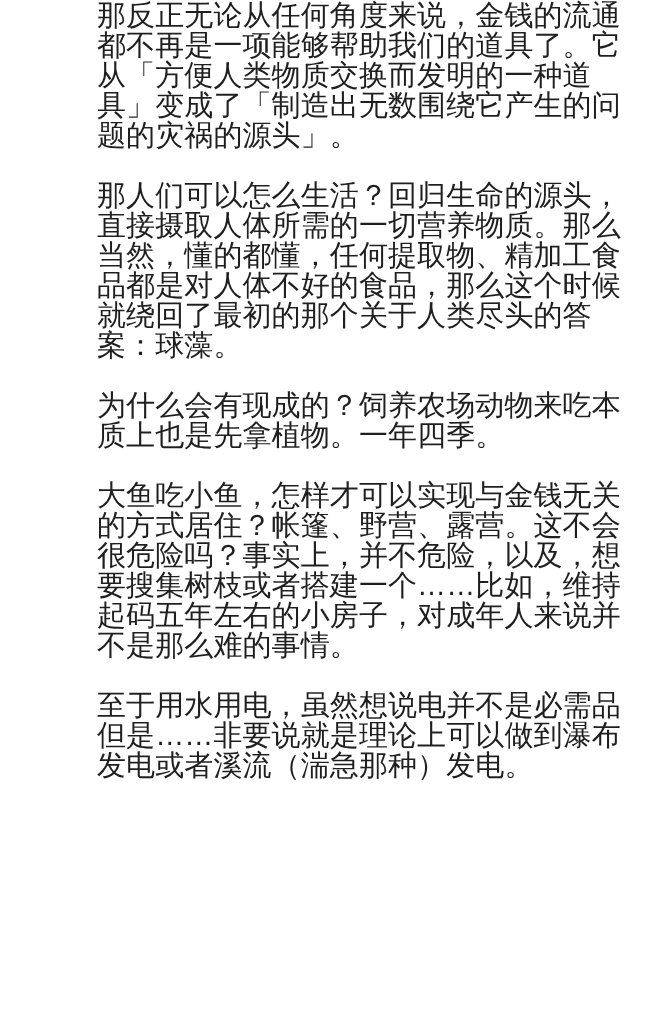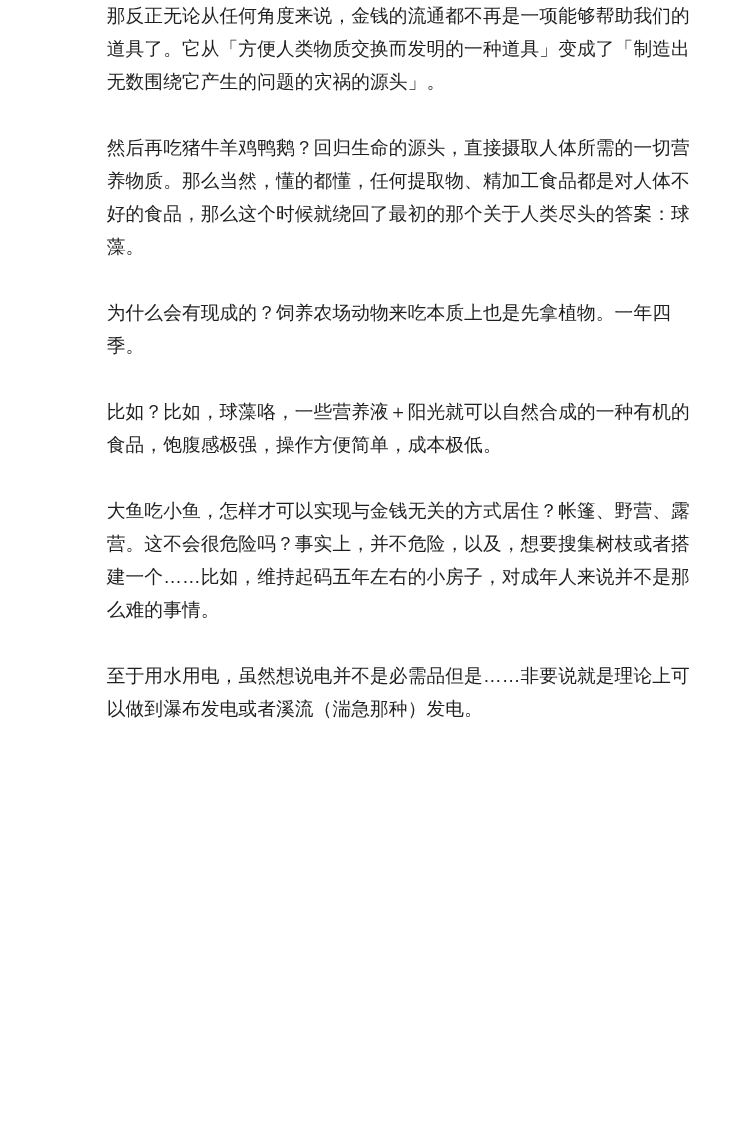--- a/index.html
+++ b/index.html
@@ -14,31 +14,30 @@
     font-family: "Liberation Sans", "DejaVu Sans", sans-serif;
   }
   .article {
     position: absolute;
     top: 0;
     left: 97px;
     width: 545px;
   }
   .article p {
     margin: 0 0 30px 0;
-    font-size: 17px;
+    font-size: 29px;
     line-height: 30px;
     color: #1f1f1f;
     letter-spacing: 0.1px;
     text-align: left;
     word-break: break-all;
   }
 </style>
 </head>
 <body>
 
 <main class="article">
   <p>那反正无论从任何角度来说，金钱的流通都不再是一项能够帮助我们的道具了。它从「方便人类物质交换而发明的一种道具」变成了「制造出无数围绕它产生的问题的灾祸的源头」。</p>
-  <p>然后再吃猪牛羊鸡鸭鹅？回归生命的源头，直接摄取人体所需的一切营养物质。那么当然，懂的都懂，任何提取物、精加工食品都是对人体不好的食品，那么这个时候就绕回了最初的那个关于人类尽头的答案：球藻。</p>
+  <p>那人们可以怎么生活？回归生命的源头，直接摄取人体所需的一切营养物质。那么当然，懂的都懂，任何提取物、精加工食品都是对人体不好的食品，那么这个时候就绕回了最初的那个关于人类尽头的答案：球藻。</p>
   <p>为什么会有现成的？饲养农场动物来吃本质上也是先拿植物。一年四季。</p>
-  <p>比如？比如，球藻咯，一些营养液＋阳光就可以自然合成的一种有机的食品，饱腹感极强，操作方便简单，成本极低。</p>
   <p>大鱼吃小鱼，怎样才可以实现与金钱无关的方式居住？帐篷、野营、露营。这不会很危险吗？事实上，并不危险，以及，想要搜集树枝或者搭建一个……比如，维持起码五年左右的小房子，对成年人来说并不是那么难的事情。</p>
   <p>至于用水用电，虽然想说电并不是必需品但是……非要说就是理论上可以做到瀑布发电或者溪流（湍急那种）发电。</p>
 </main>
 
 </body></html>

